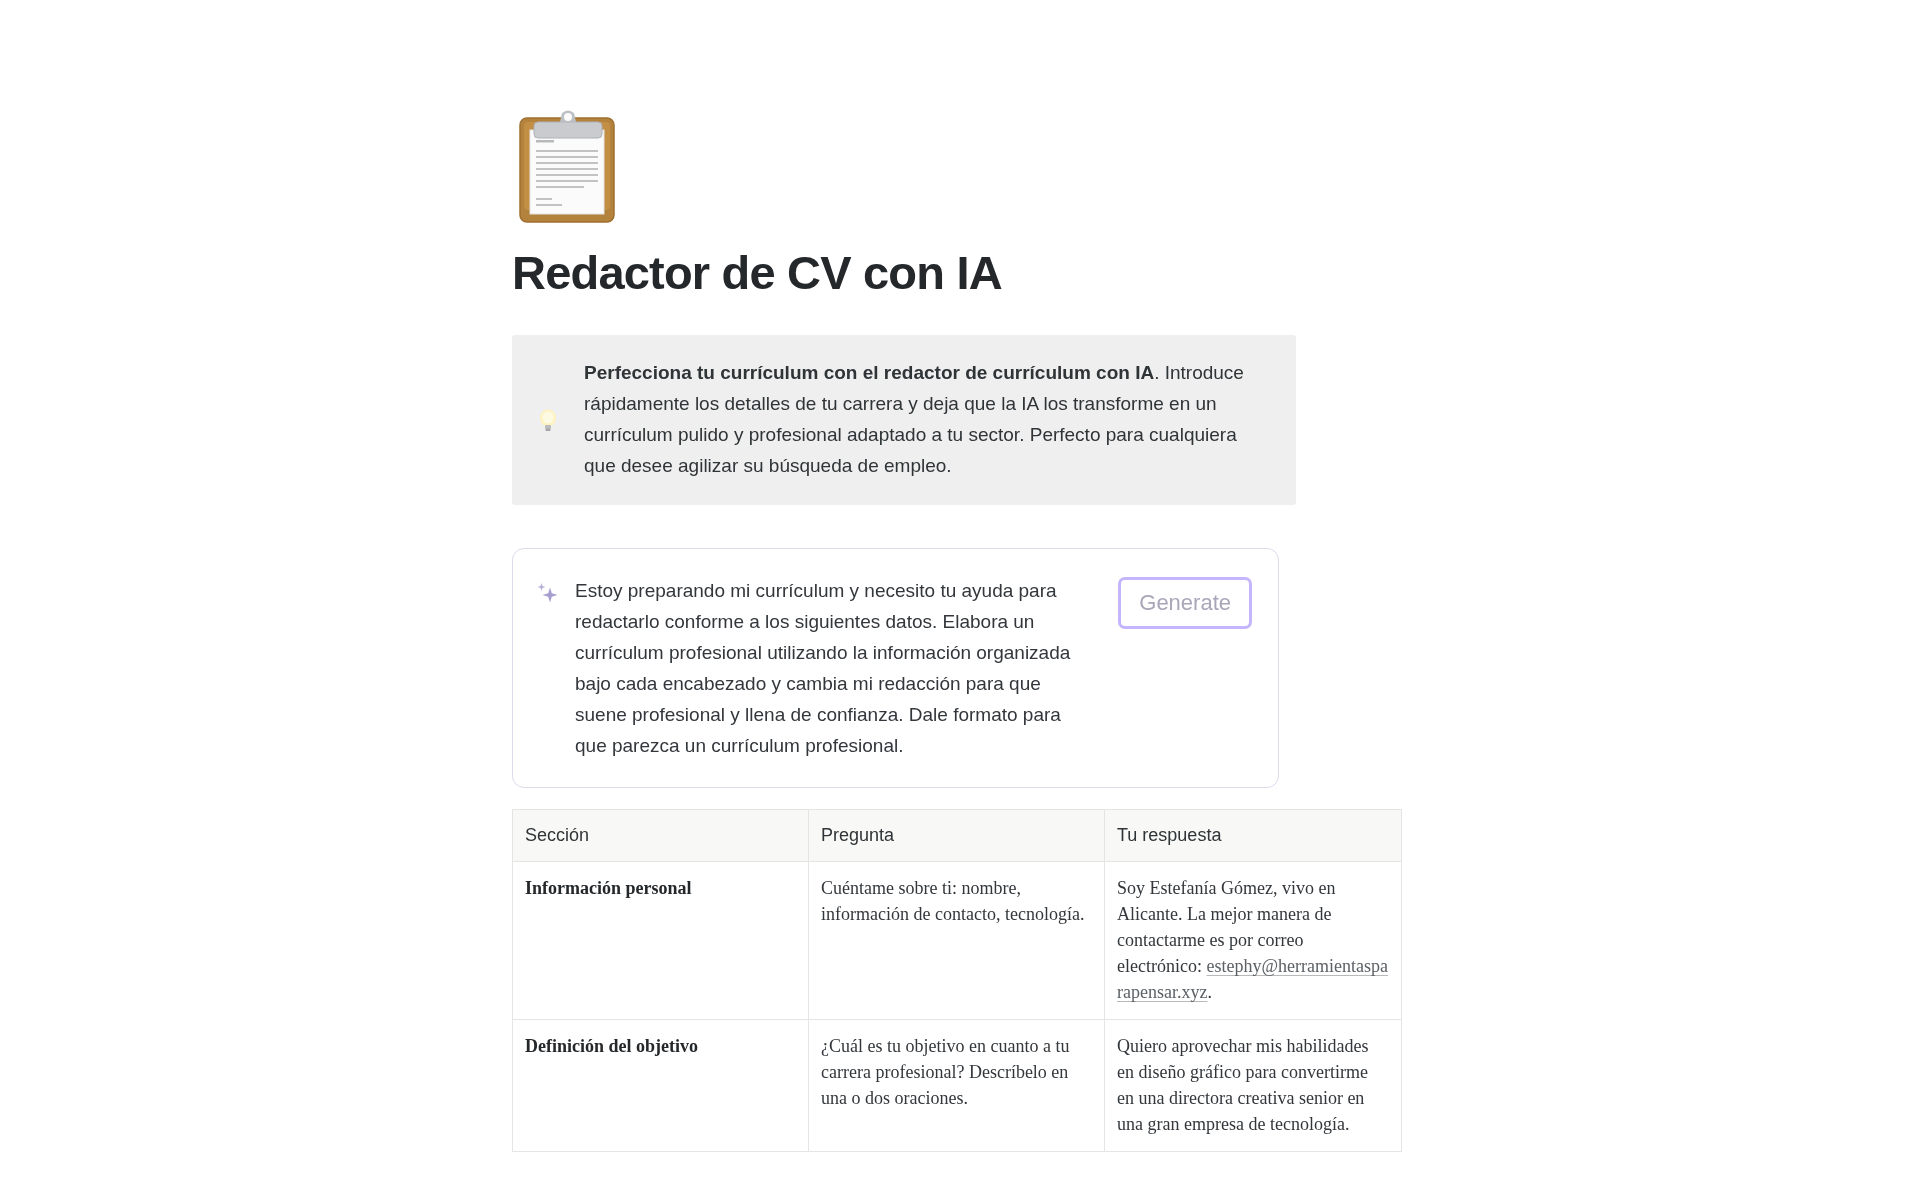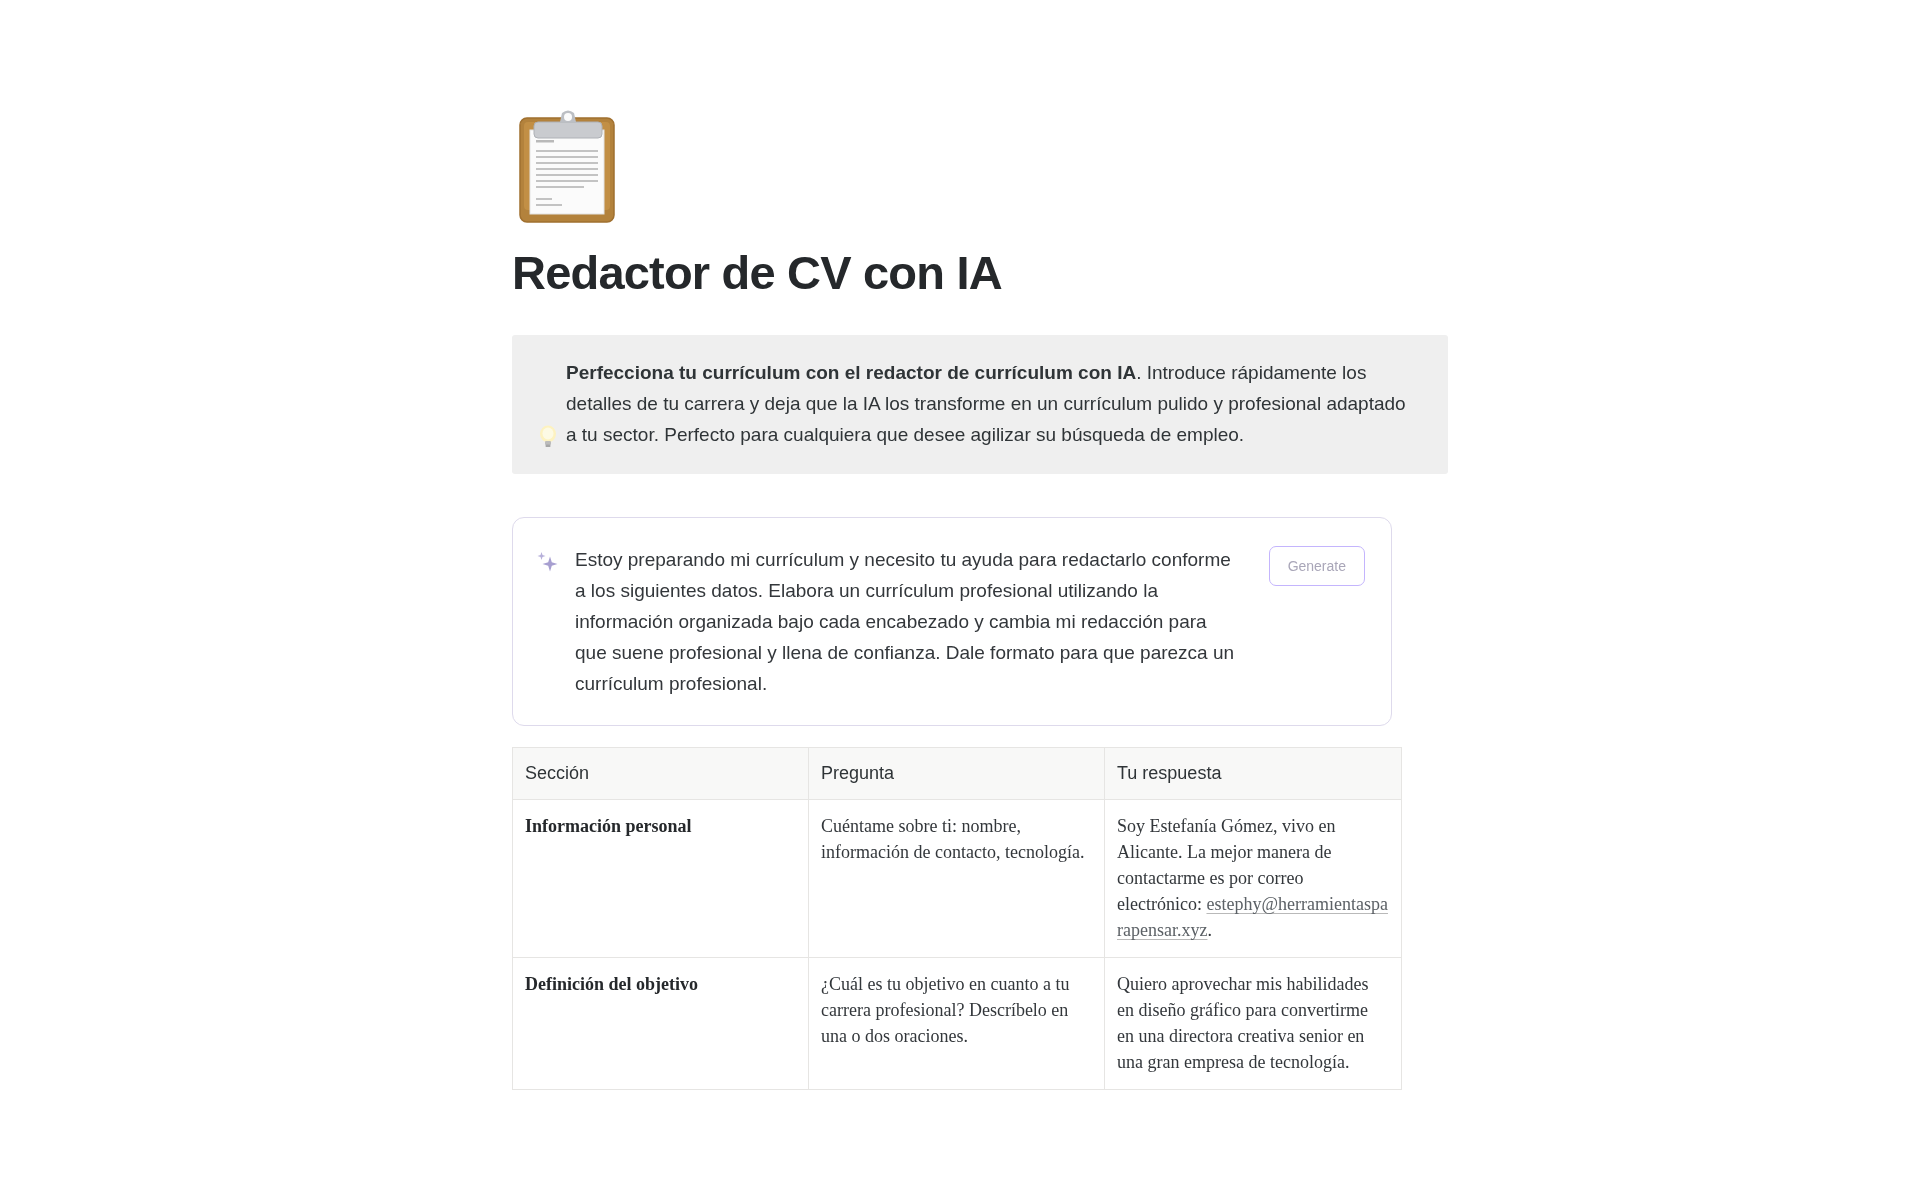--- a/index.html
+++ b/index.html
@@ -52,43 +52,43 @@
     font-family: "Liberation Sans", sans-serif;
   }
 
   
   .callout {
     margin-top: 35px;
     background: #efefef;
     border-radius: 3px;
     padding: 22px 28px 24px 24px;
     display: flex;
-    align-items: flex-end;
-    gap: 6px;
-    width: 936px;
+    align-items: center;
+    gap: 24px;
+    width: 784px;
   }
   .callout-icon {
     flex: 0 0 auto;
     width: 24px;
     height: 26px;
     margin-top: 4px;
   }
   .callout-icon svg { display: block; width: 24px; height: 26px; }
   .callout-text {
     font-size: 19px;
     line-height: 31px;
     color: #2f3437;
     font-family: "Liberation Sans", sans-serif;
   }
   .callout-text b { font-weight: bold; }
 
   
   .prompt-card {
     margin-top: 43px;
-    width: 880px;
+    width: 767px;
     border: 1.5px solid #dedaec;
     border-radius: 12px;
     background: #ffffff;
     padding: 26px 26px 26px 22px;
     display: flex;
     align-items: flex-start;
     gap: 14px;
   }
   .sparkle-icon {
     flex: 0 0 auto;
@@ -101,25 +101,25 @@
     flex: 1 1 auto;
     font-size: 19px;
     line-height: 31px;
     color: #33373b;
     padding-right: 12px;
     font-family: "Liberation Sans", sans-serif;
   }
   .generate-btn {
     flex: 0 0 auto;
     margin-top: 2px;
-    border: 1px solid #c4b5fd;
+    border: 3px solid #c4b5fd;
     background: #ffffff;
     border-radius: 7px;
     color: #a9a6b8;
-    font-size: 14px;
+    font-size: 22px;
     line-height: 1;
     padding: 12px 18px;
     font-family: "Liberation Sans", sans-serif;
     cursor: pointer;
     white-space: nowrap;
   }
 
   
   .helper-line {
     margin-top: 58px;

